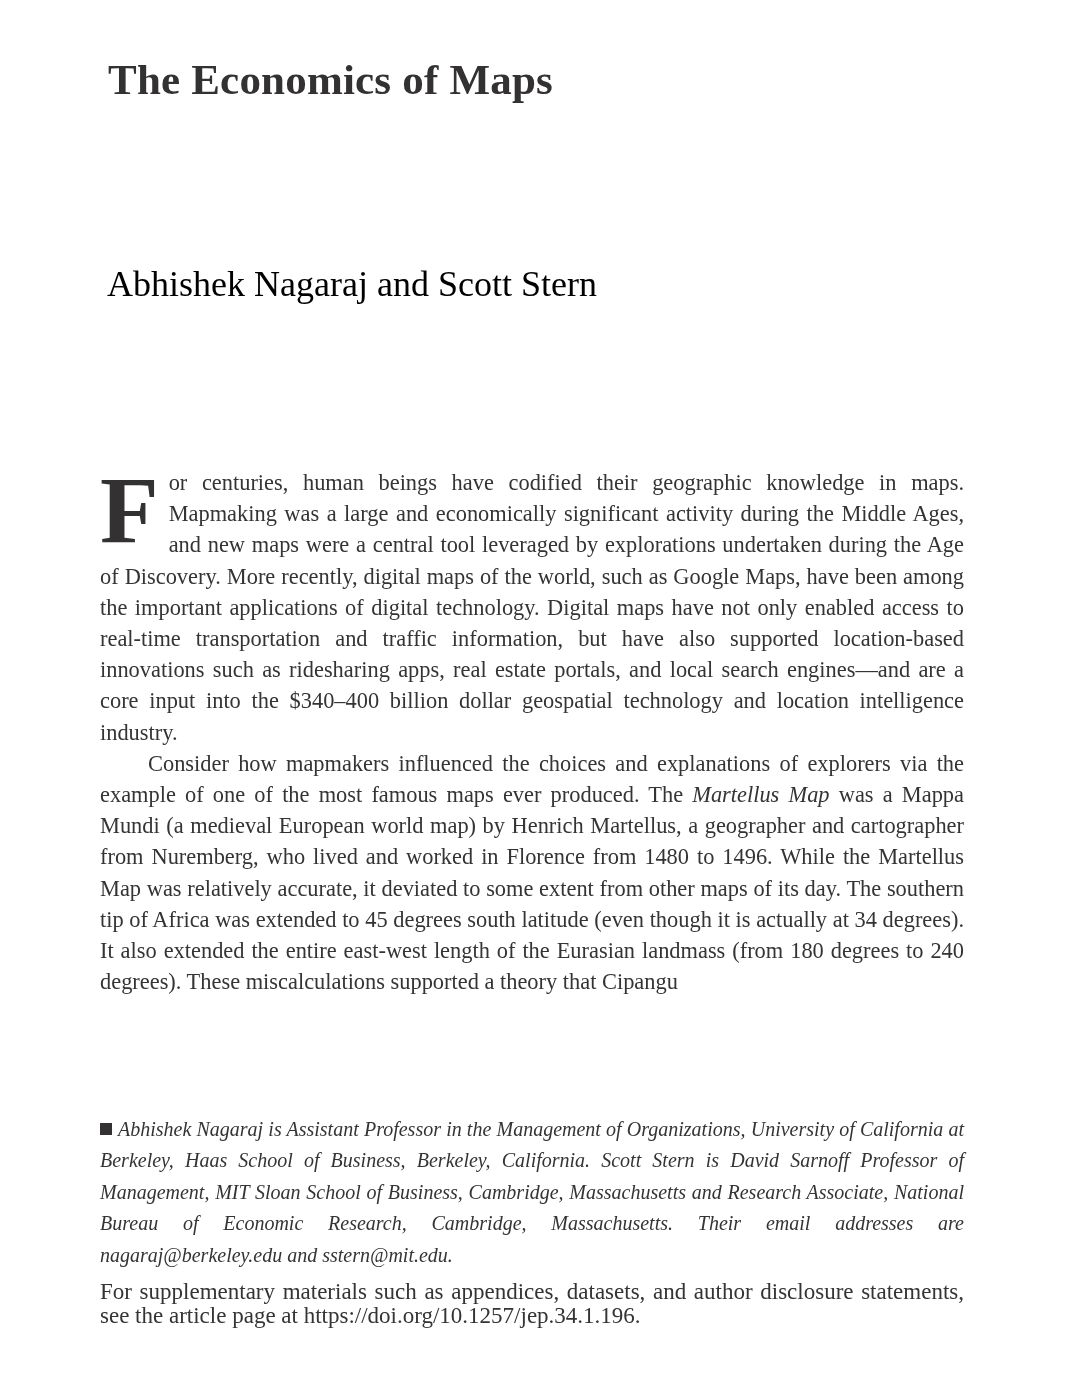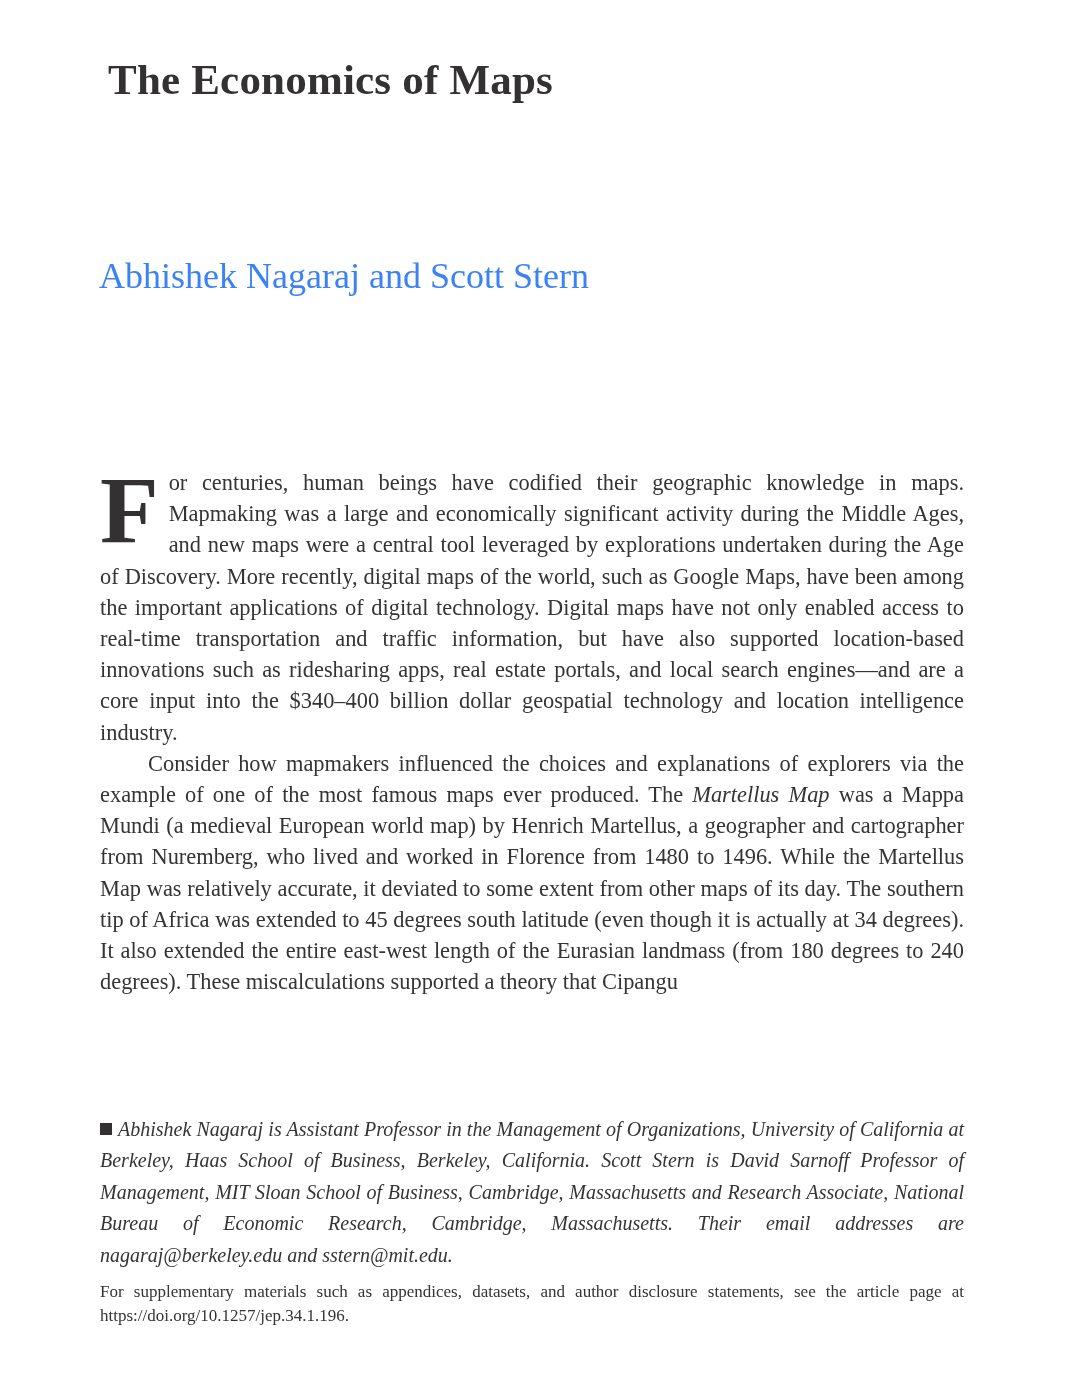--- a/index.html
+++ b/index.html
@@ -7,22 +7,22 @@
       width: 1080px; height: 1373px; position: relative; overflow: hidden;
       color: #2f2d2e;
       font-family: "Liberation Serif", "DejaVu Serif", serif;
     }
     .title {
       position: absolute; left: 99px; top: 46px; margin: 9px;
       font-size: 43px; font-weight: bold; letter-spacing: 0.2px;
       color: #333132; line-height: 1.15;
     }
     .authors {
-      position: absolute; left: 99px; top: 256px; margin: 0;
-      font-size: 36px; font-weight: normal; color: #3b82f6; line-height: 1.15;
+      position: absolute; left: 99px; top: 256px; margin: 8px;
+      font-size: 36px; font-weight: normal; color: #000000; line-height: 1.15;
     }
     .body-text {
       position: absolute; left: 100px; top: 467px; width: 864px;
       font-size: 22.4px; line-height: 31.2px; text-align: justify;
       color: #353334;
     }
     .body-text p { margin: 0; }
     .body-text p.indent { text-indent: 48px; }
     .dropcap {
       float: left; font-size: 96px; line-height: 76px; font-weight: bold;
@@ -32,21 +32,21 @@
       position: absolute; left: 100px; top: 1114px; width: 864px;
       font-size: 20px; line-height: 31.4px; text-align: justify;
       font-style: italic; color: #353334;
     }
     .bio .square {
       display: inline-block; width: 12px; height: 12px; background: #333132;
       margin-right: 6px; vertical-align: 1px; font-style: normal;
     }
     .supp {
       position: absolute; left: 100px; top: 1280px; width: 864px;
-      font-size: 17px; line-height: 23.5px; text-align: justify; color: #353334;
+      font-size: 23px; line-height: 23.5px; text-align: justify; color: #353334;
     }
     em { }
   </style>
 </head>
 <body>
 
 <h1 class="title">The Economics of Maps</h1>
 <h2 class="authors">Abhishek Nagaraj and Scott Stern</h2>
 
 <div class="body-text">

